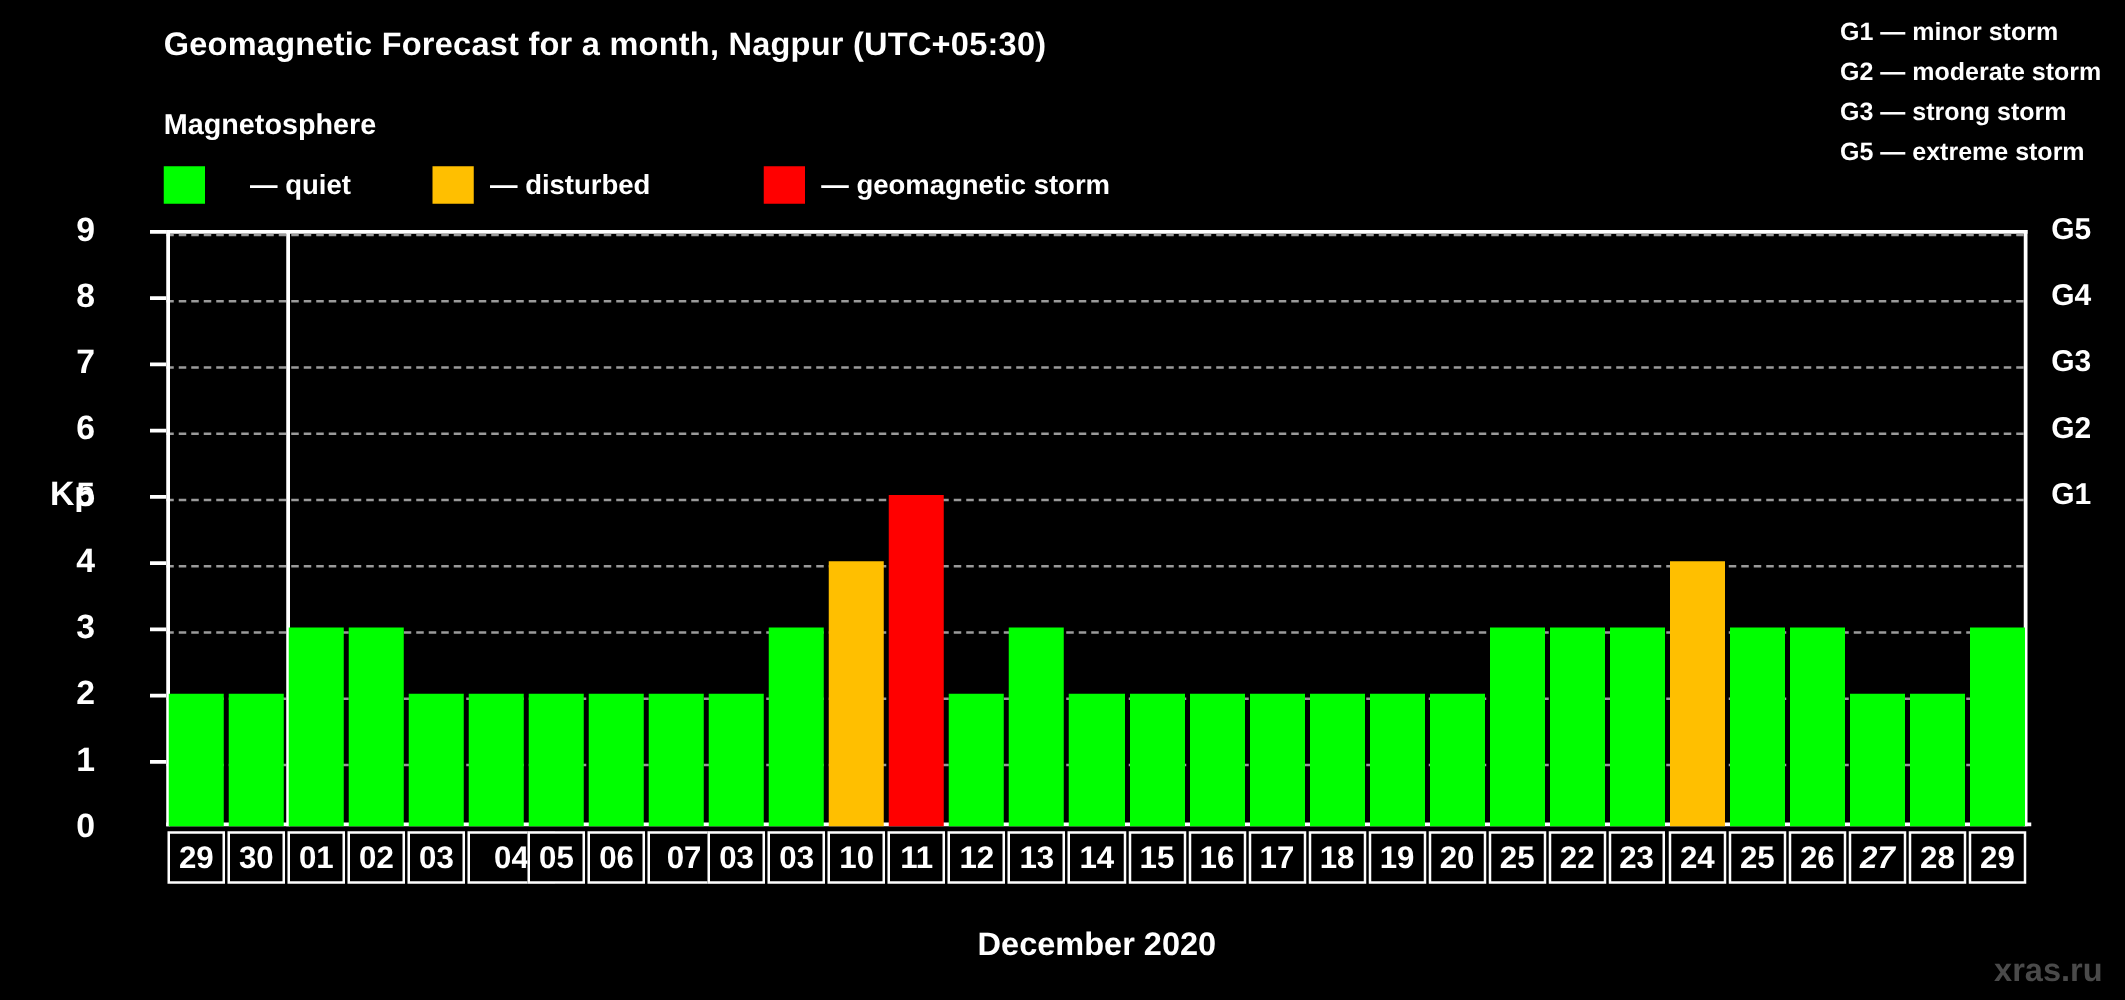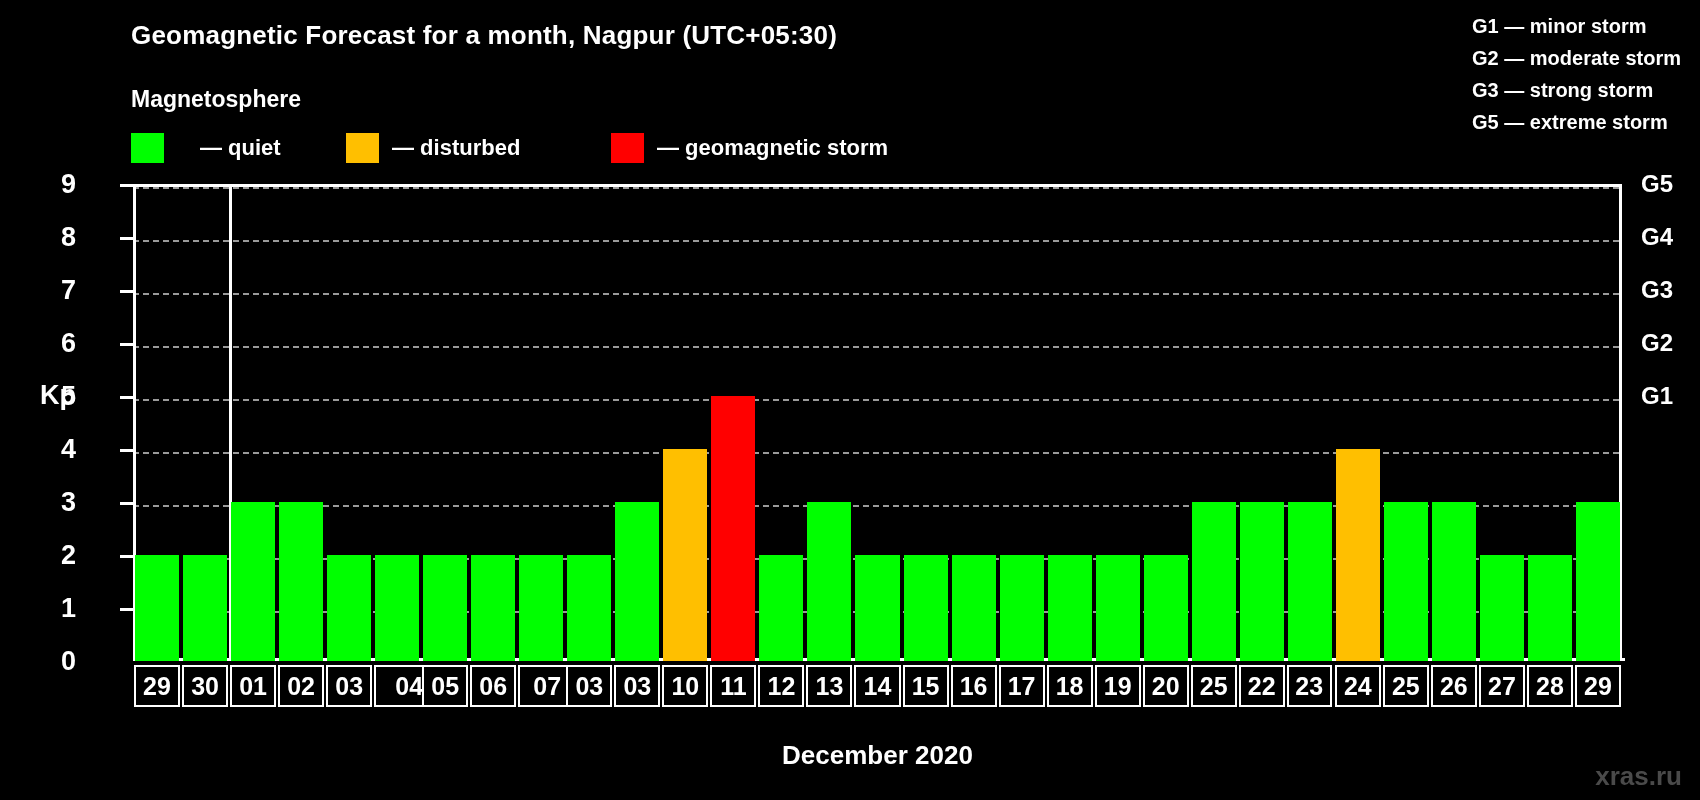--- a/index.html
+++ b/index.html
@@ -172,19 +172,19 @@
     <div class="date-box" style="left: 865.581px; width: 46.0323px;">17</div>
     <div class="date-box" style="left: 913.613px; width: 46.0323px;">18</div>
     <div class="date-box" style="left: 961.645px; width: 46.0323px;">19</div>
     <div class="date-box" style="left: 1009.68px; width: 46.0323px;">20</div>
     <div class="date-box" style="left: 1057.71px; width: 46.0323px;">25</div>
     <div class="date-box" style="left: 1105.74px; width: 46.0323px;">22</div>
     <div class="date-box" style="left: 1153.77px; width: 45px;">23</div>
     <div class="date-box" style="left: 1201.81px; width: 46.0323px;">24</div>
     <div class="date-box" style="left: 1249.84px; width: 46.0323px;">25</div>
     <div class="date-box" style="left: 1297.87px; width: 46.0323px;">26</div>
-    <div class="date-box" style="left: 1345.9px; width: 46.0323px;">27</div>
+    <div class="date-box" style="left: 1345.9px; width: 46.0323px; font-style: italic;">27</div>
     <div class="date-box" style="left: 1393.94px; width: 46.0323px;">28</div>
     <div class="date-box" style="left: 1441.97px; width: 46.0323px;">29</div>
   </div>
 
 <div id="monthLabelWrap">December 2020</div>
 <div id="watermark">xras.ru</div>
 
 </body></html>

